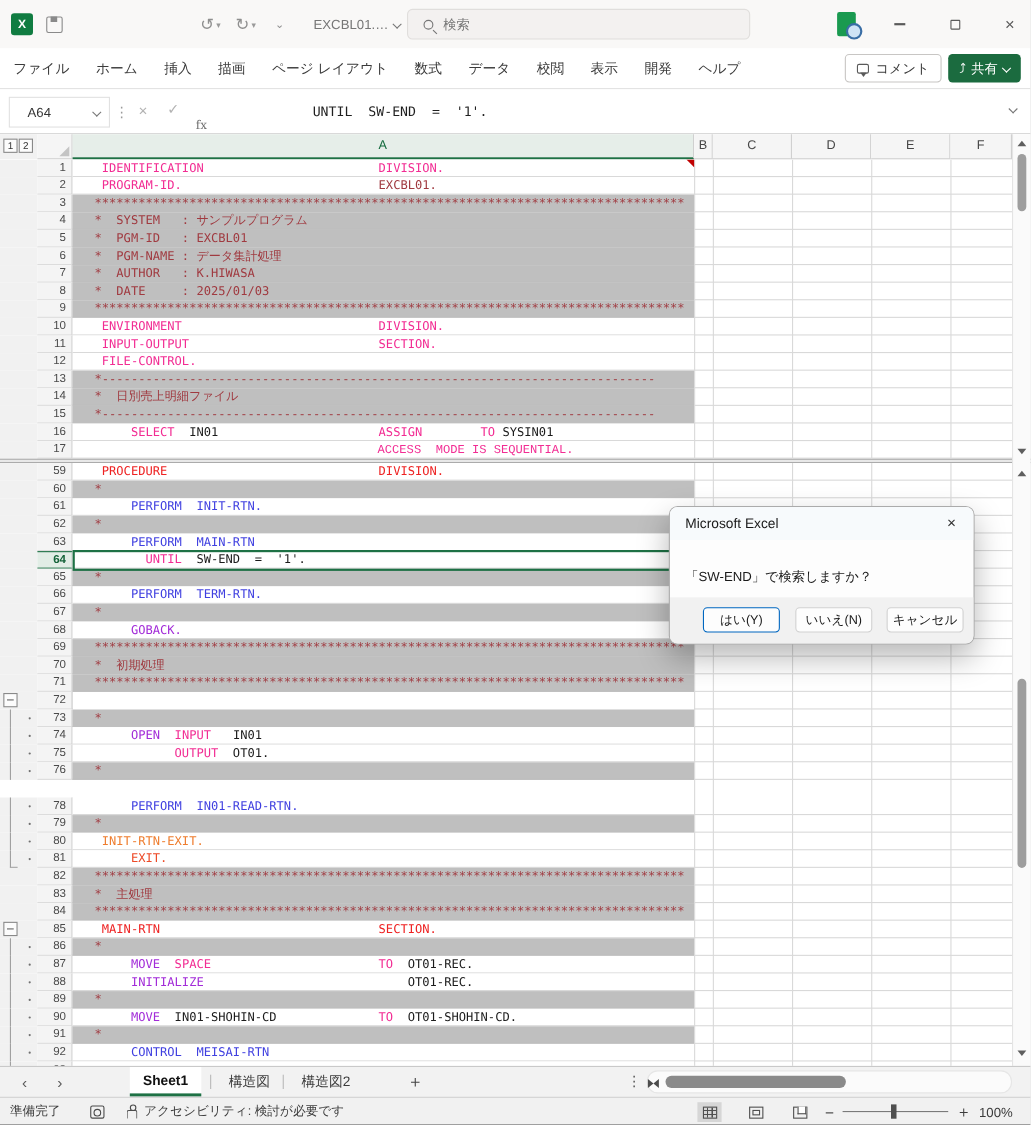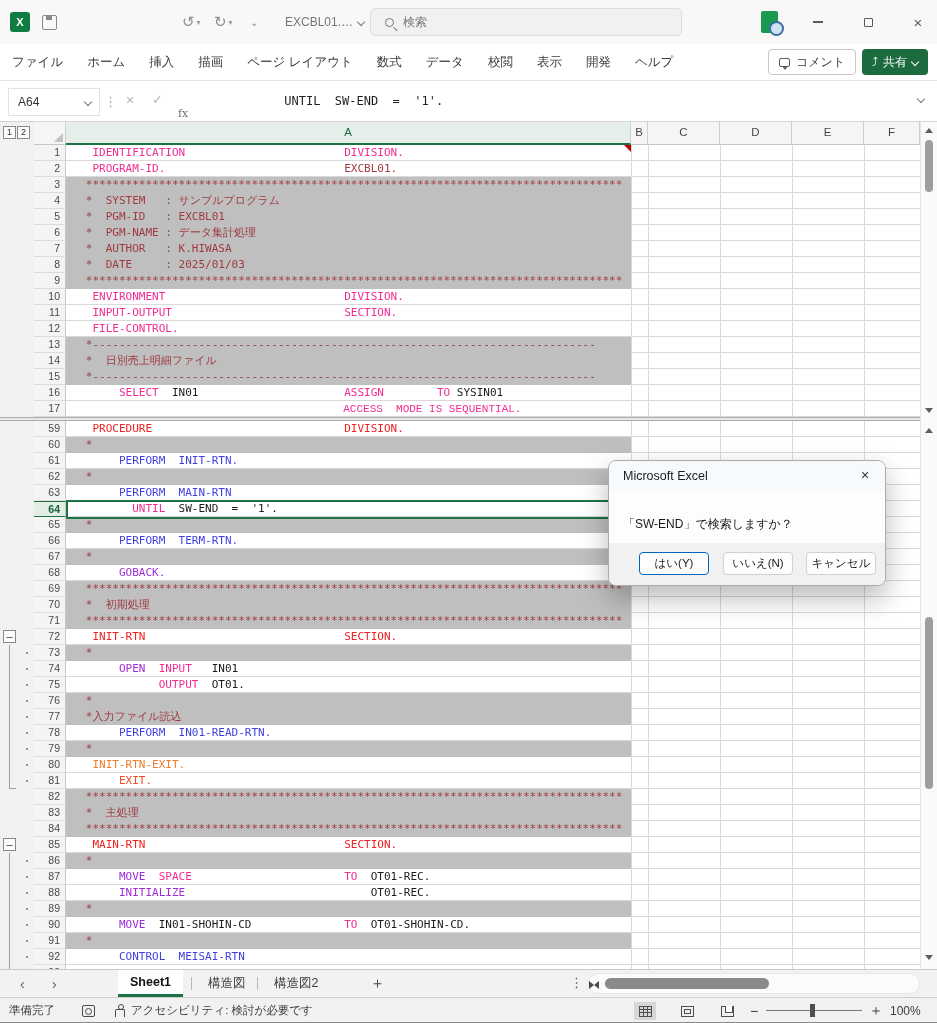--- a/index.html
+++ b/index.html
@@ -37,21 +37,21 @@
   
   #menubar{position:absolute;left:0;top:44px;width:937px;height:36px;background:#fff}
   #menu-tabs{position:absolute;left:12px;top:0;height:36px;display:flex;align-items:center;gap:24px}
   .mtab{font-size:12.5px;color:#3b3b3b;white-space:nowrap}
   #comment-btn{position:absolute;left:768px;top:5px;width:88px;height:26px;border:1px solid #c8c6c4;border-radius:4px;background:#fff;display:flex;align-items:center;justify-content:center;gap:6px;font-size:12px;color:#3b3b3b}
   .bubble{width:11px;height:9px;border:1.3px solid #5a5a5a;border-radius:2px;position:relative}
   .bubble::after{content:"";position:absolute;left:2px;bottom:-4px;border-left:3px solid transparent;border-right:3px solid transparent;border-top:4px solid #5a5a5a}
   #share-btn{position:absolute;left:862px;top:5px;width:66px;height:26px;border-radius:4px;background:#1b6b3f;color:#fff;display:flex;align-items:center;justify-content:center;gap:5px;font-size:12px}
   
   #formulabar{position:absolute;left:0;top:80px;width:937px;height:42px;background:#fff;border-top:1px solid #e3e3e3;border-bottom:1px solid #d5d5d5}
-  #namebox{position:absolute;left:8px;top:7px;width:92px;height:28px;border:1px solid #e1e1e1;display:flex;align-items:center;font-size:12px;color:#333;padding-left:9px}
+  #namebox{position:absolute;left:8px;top:7px;width:92px;height:28px;border:1px solid #e1e1e1;display:flex;align-items:center;font-size:12px;color:#333;padding-left:16px}
   #namebox .chev{position:absolute;right:8px}
   .chev{width:6px;height:6px;border-right:1.4px solid #777;border-bottom:1.4px solid #777;transform:rotate(45deg);display:inline-block}
   #fb-dots{position:absolute;left:104px;top:13px;color:#9a9a9a;font-size:13px}
   #fb-x{position:absolute;left:126px;top:11px;color:#b3b3b3;font-size:14px}
   #fb-check{position:absolute;left:152px;top:11px;color:#b3b3b3;font-size:13px}
   #fb-fx{position:absolute;left:178px;top:26px;color:#6e6e6e;font-size:11px;font-family:"DejaVu Serif",serif}
   #fb-text{position:absolute;left:212px;top:13px;font:12px "DejaVu Sans Mono",monospace;color:#1f1f1f;white-space:pre}
   #fb-chev{position:absolute;left:918px;top:15px}
   
   #grid{position:absolute;left:0;top:122px;width:937px;height:847px;background:#fff}
@@ -408,21 +408,20 @@
           <div class="gut"></div>
           <div class="rh">71</div>
           <div class="ca gray"><span style="color: rgb(160, 58, 64);">   *********************************************************************************</span></div>
           <div class="bf"></div>
         </div>
         <div class="r" style="top: 208px;">
           <div class="gut">
             <div class="omin">–</div>
           </div>
           <div class="rh">72</div>
-          <div class="ca"><span style="color: rgb(238, 34, 34);">    INIT-RTN                              SECTION.</span></div>
           <div class="bf"></div>
         </div>
         <div class="r" style="top: 224px;">
           <div class="gut">
             <div class="oline"></div>
             <div class="odot"></div>
           </div>
           <div class="rh">73</div>
           <div class="ca gray"><span style="color: rgb(160, 58, 64);">   *</span></div>
           <div class="bf"></div>
@@ -445,29 +444,20 @@
           <div class="ca"><span style="color: rgb(242, 44, 147);">              OUTPUT</span><span style="color: rgb(27, 27, 27);">  OT01.</span></div>
           <div class="bf"></div>
         </div>
         <div class="r" style="top: 272px;">
           <div class="gut">
             <div class="oline"></div>
             <div class="odot"></div>
           </div>
           <div class="rh">76</div>
           <div class="ca gray"><span style="color: rgb(160, 58, 64);">   *</span></div>
-          <div class="bf"></div>
-        </div>
-        <div class="r" style="top: 288px;">
-          <div class="gut">
-            <div class="oline"></div>
-            <div class="odot"></div>
-          </div>
-          <div class="rh">77</div>
-          <div class="ca gray"><span style="color: rgb(160, 58, 64);">   *入力ファイル読込</span></div>
           <div class="bf"></div>
         </div>
         <div class="r" style="top: 304px;">
           <div class="gut">
             <div class="oline"></div>
             <div class="odot"></div>
           </div>
           <div class="rh">78</div>
           <div class="ca"><span style="color: rgb(63, 63, 224);">        PERFORM  IN01-READ-RTN.</span></div>
           <div class="bf"></div>

